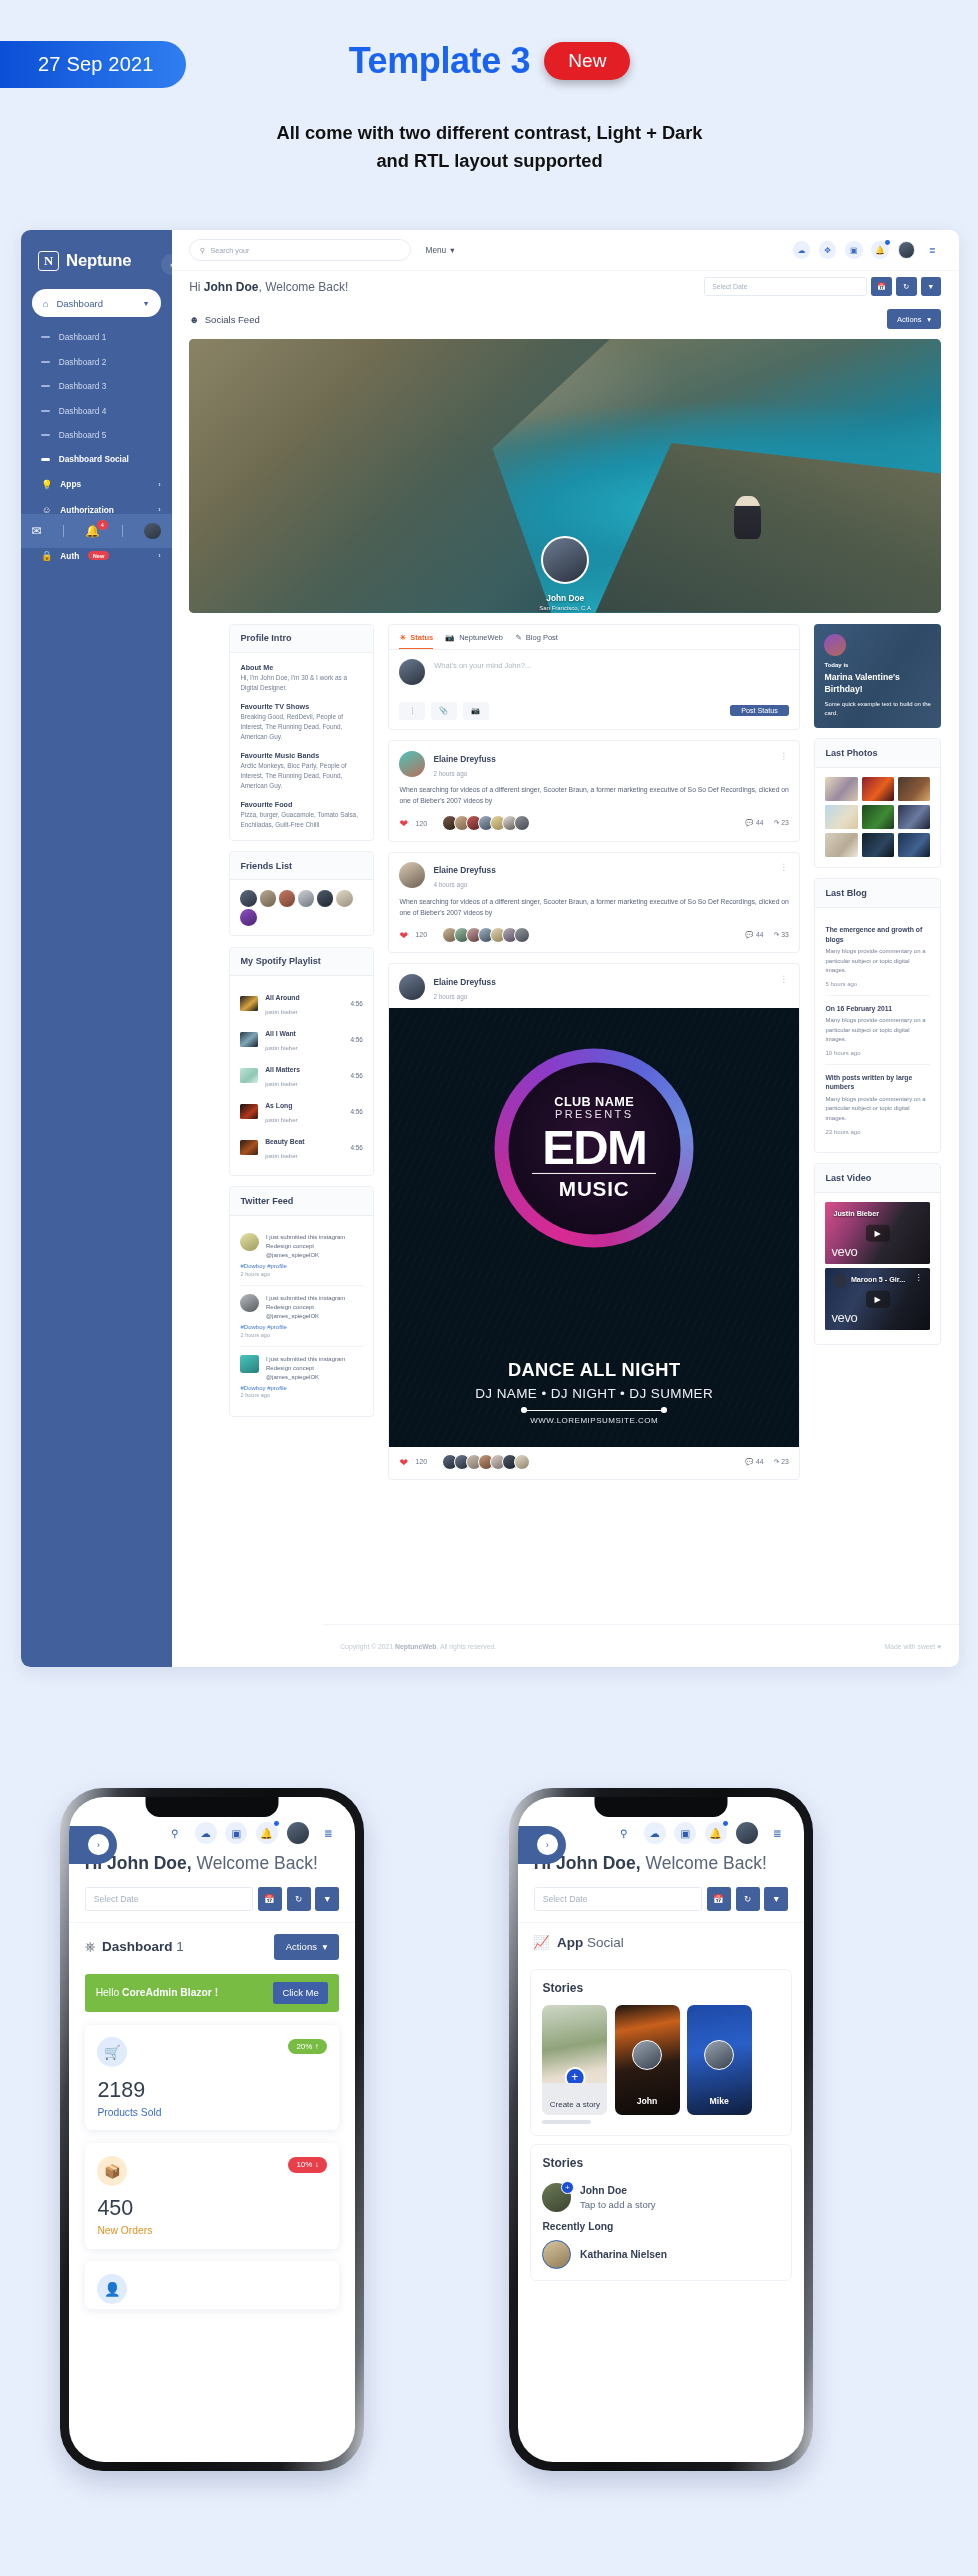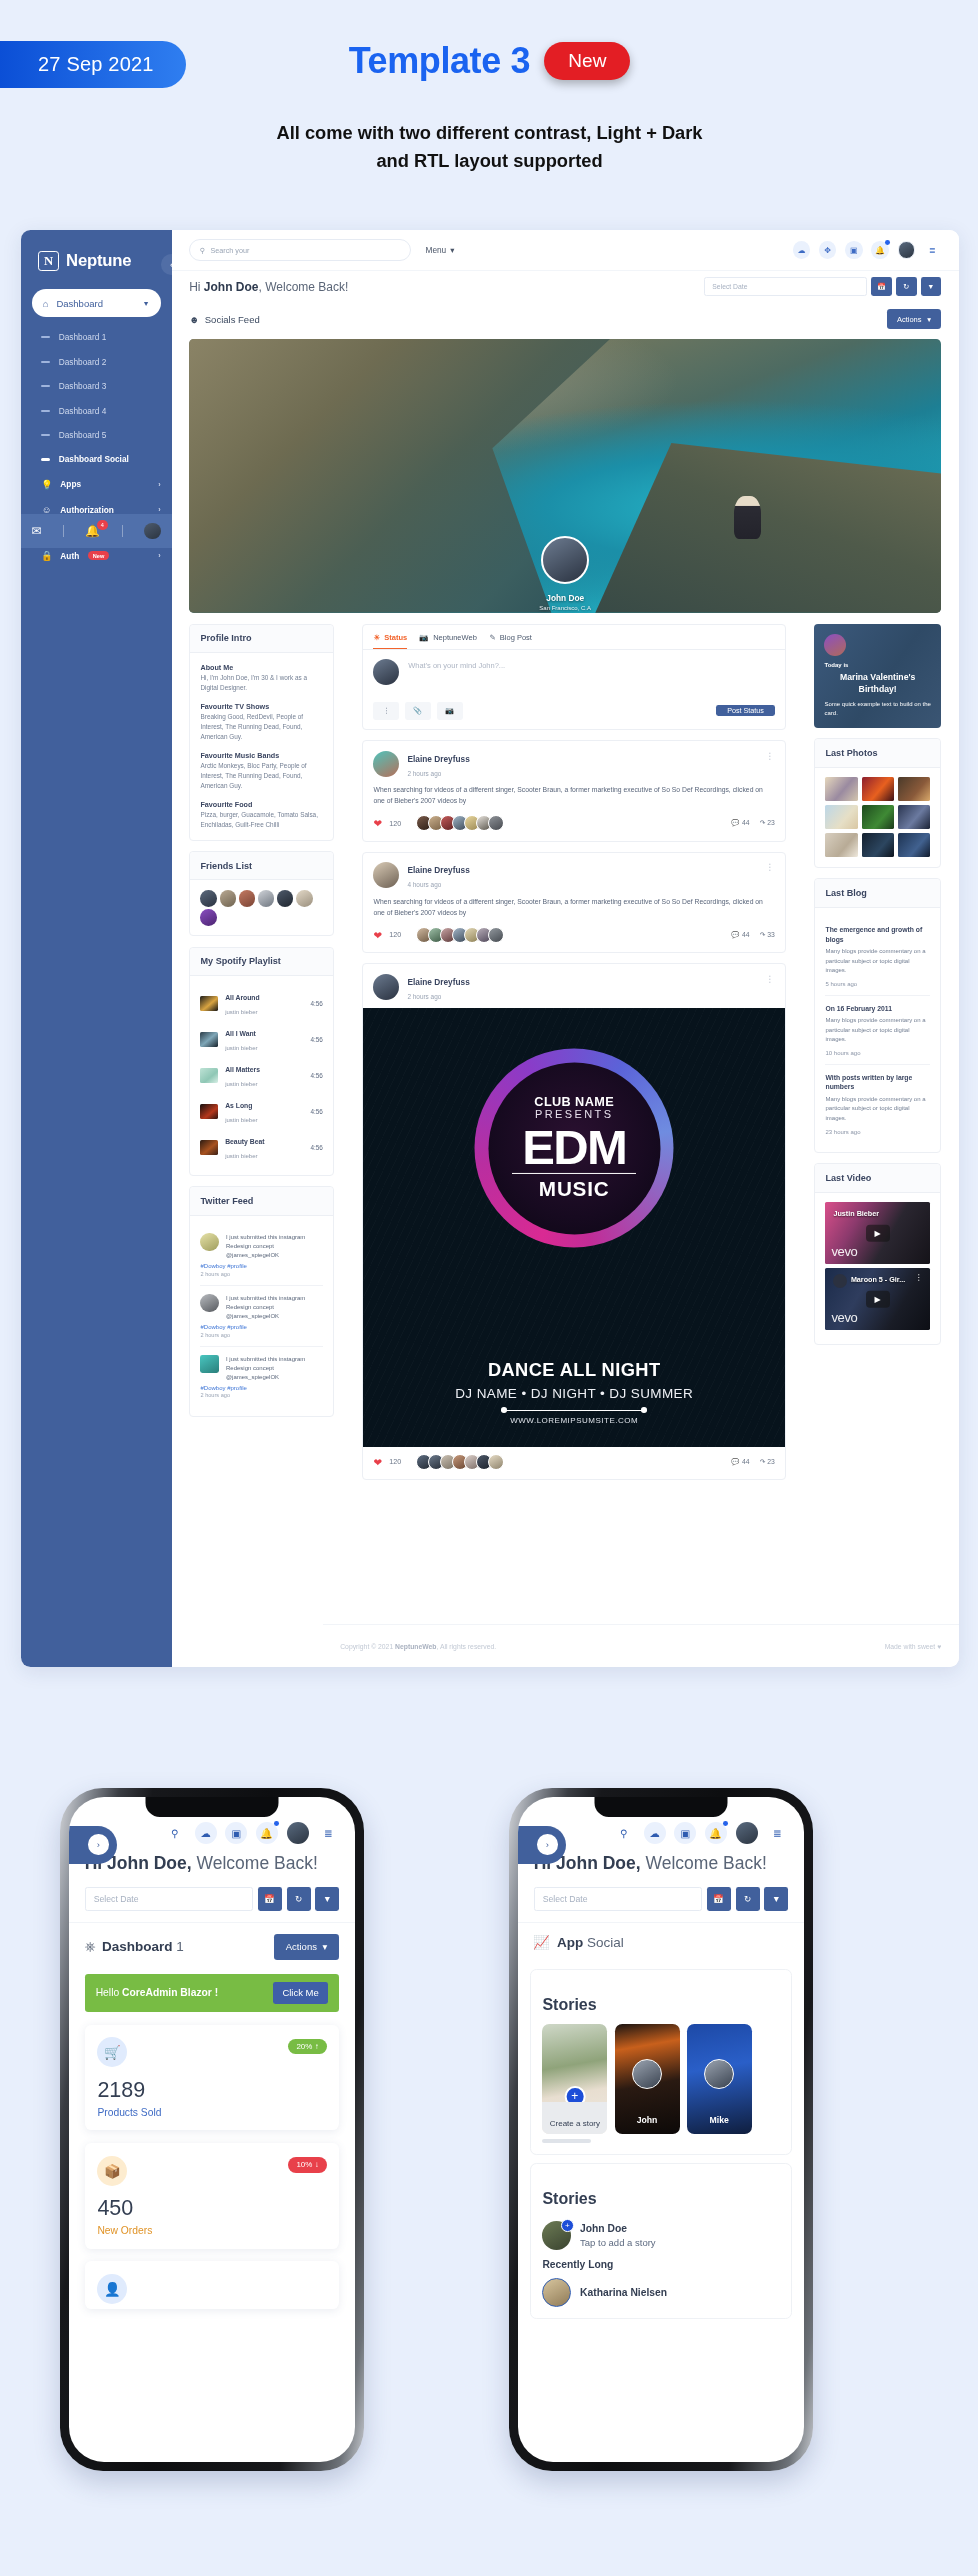--- a/index.html
+++ b/index.html
@@ -159,21 +159,21 @@
   .cover-name {
     position: absolute; left: 0; right: 0; bottom: 9.5px; text-align: center;
     color: #fff; font-size: 8.3px; font-weight: bold; text-shadow: 0 0.8px 2.4px rgba(0,0,0,.5);
   }
   .cover-loc {
     position: absolute; left: 0; right: 0; bottom: 1.6px; text-align: center;
     color: #eef2f8; font-size: 6px; text-shadow: 0 0.8px 2.4px rgba(0,0,0,.5);
   }
 
   
-  .body3 { display: flex; gap: 28px; padding: 11px 17.5px 0 17.5px; }
+  .body3 { display: flex; gap: 14px; padding: 11px 17.5px 0 17.5px; margin-left: 40px; }
   .col-left { width: 145px; flex: none; }
   .col-mid { flex: 1; }
   .col-right { width: 127px; flex: none; }
 
   .card { background: #fff; border: 0.8px solid #eceff4; border-radius: 4px; margin-bottom: 10.3px; }
   .card-h {
     padding: 8.7px 10.3px; font-size: 9.1px; font-weight: bold; color: #3a4560;
     border-bottom: 0.8px solid #eceff4; background: #fafbfd; border-radius: 4px 4px 0 0;
   }
   .card-b { padding: 9.5px 10.3px; }
@@ -258,21 +258,21 @@
   .edm-line::before { left: -2.4px; } .edm-line::after { right: -2.4px; }
   .edm-url { color: #dfe3ea; font-size: 8px; letter-spacing: 0.5px; }
 
   
   .bday {
     background: linear-gradient(125deg,#3c5a7d 0%,#2f4a66 55%,#3a5573 100%);
     border-radius: 4px; padding: 10.3px; color: #fff; margin-bottom: 10.3px; position: relative; overflow: hidden;
   }
   .bday-ava { width: 22px; height: 22px; border-radius: 50%; margin-bottom: 6.4px; }
   .bday-today { font-size: 6px; font-weight: bold; }
-  .bday-title { font-size: 8.7px; font-weight: bold; line-height: 1.3; margin-top: 4px; text-align: center; }
+  .bday-title { font-size: 8.7px; font-weight: bold; line-height: 1.3; margin-top: 4px; }
   .bday-sub { font-size: 6px; line-height: 1.5; margin-top: 4.8px; }
   .photo-grid { display: grid; grid-template-columns: repeat(3,1fr); gap: 4px; }
   .photo { height: 24px; border-radius: 1.6px; }
 
   .blog-it { padding: 8px 0; border-bottom: 0.8px solid #f0f2f6; }
   .blog-it:last-child { border-bottom: none; }
   .blog-t { font-size: 6.8px; font-weight: bold; color: #3a4560; line-height: 1.4; }
   .blog-d { font-size: 6px; color: #737f93; line-height: 1.55; margin-top: 3.2px; }
   .blog-a { font-size: 6px; color: #8b95a7; margin-top: 5.6px; }
 
@@ -365,21 +365,21 @@
   .stat-lbl.blue { color: #3f6bc4; }
   .stat-lbl.orange { color: #e09327; }
   .stat-pill {
     position: absolute; right: 12.7px; top: 14.3px; color: #fff; font-size: 8px;
     border-radius: 9.5px; padding: 3.2px 8px;
   }
   .stat-pill.green { background: #78bc44; }
   .stat-pill.red { background: #e8404a; }
 
   .ph-card { margin: 8px 12.7px 0; background: #fff; border: 0.8px solid #eef1f5; border-radius: 6.4px; padding: 11px; }
-  .ph-card-t { font-size: 16px; font-weight: bold; color: #333e52; margin-bottom: 9.5px; margin-top: 15px; }
+  .ph-card-t { font-size: 12px; font-weight: bold; color: #333e52; margin-bottom: 9.5px; }
   .stories { display: flex; gap: 7.2px; overflow: hidden; }
   .story { width: 65px; height: 110px; border-radius: 7.2px; position: relative; overflow: hidden; flex: none; }
   .story.s1 { background: linear-gradient(170deg,#cfd8c8 0%,#8fa37a 38%,#e8ded0 62%,#efeae2 100%); }
   .story.s2 { background: linear-gradient(170deg,#1a1412 0%,#c8601c 22%,#2a1a12 55%,#0c0908 100%); }
   .story.s3 { background: linear-gradient(170deg,#1d49a6 0%,#2a5fc8 40%,#0f1e3e 100%); padding-left: 39px; }
   .story-foot {
     position: absolute; left: 0; right: 0; bottom: 0; height: 32px; background: #e9ebee;
     display: flex; align-items: flex-end; justify-content: center; padding-bottom: 5.6px;
     font-size: 8px; color: #333e52;
   }

